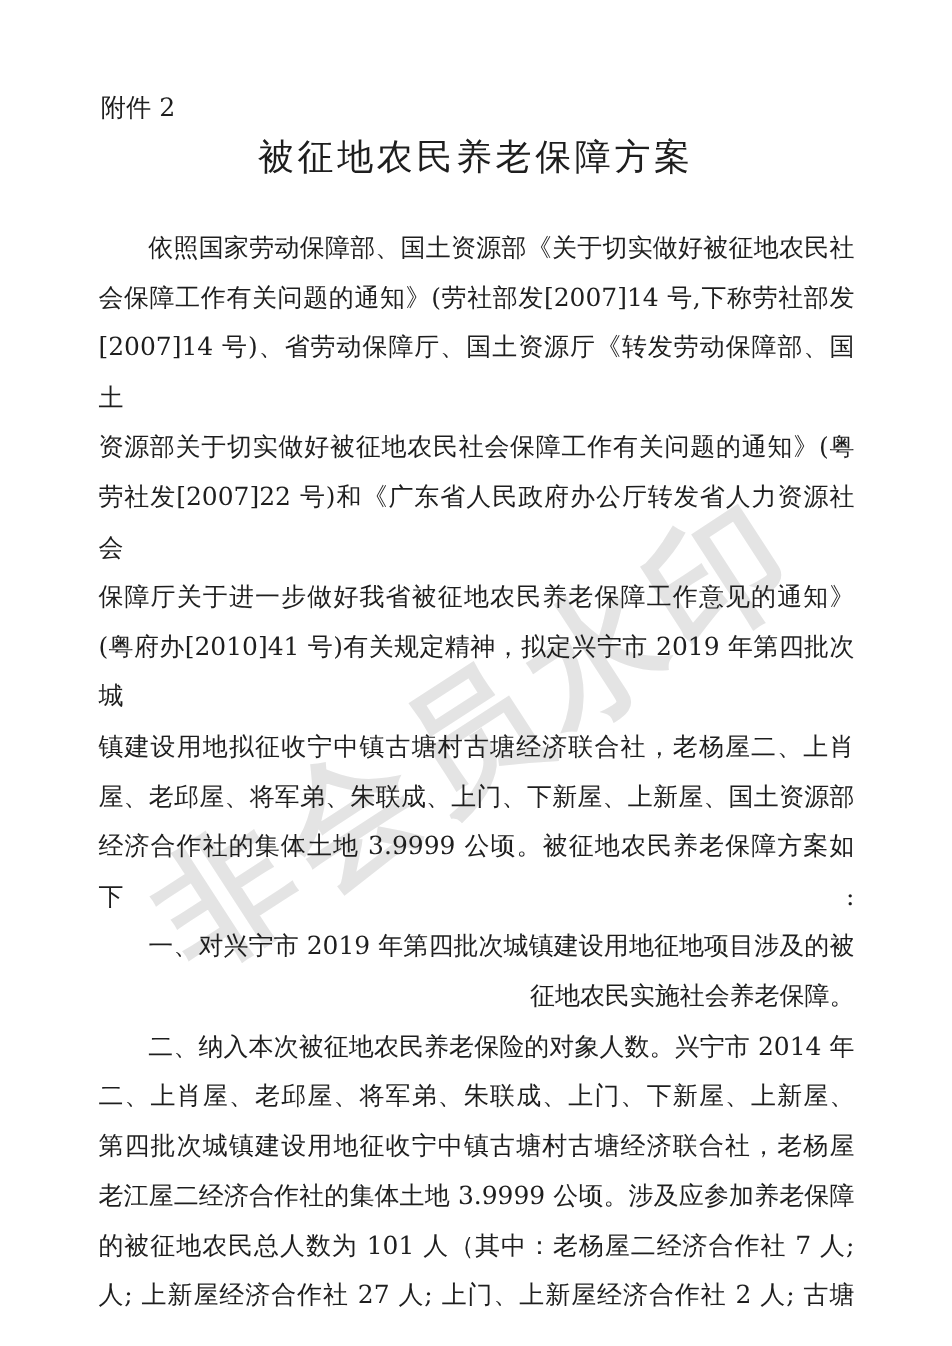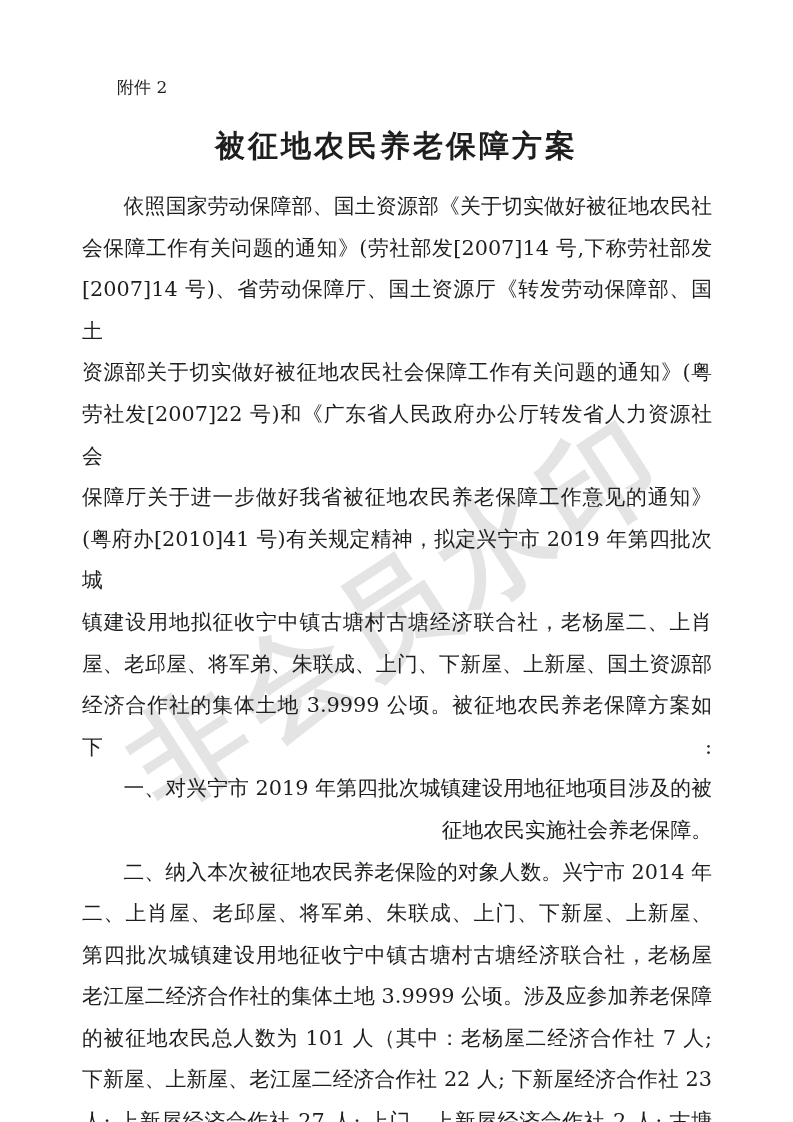--- a/index.html
+++ b/index.html
@@ -24,33 +24,32 @@
     letter-spacing: 10px;
     color: var(--watermark-color, #e4e4e4);
     white-space: nowrap;
     z-index: 0;
     user-select: none;
   }
   .attachment {
     position: absolute;
     left: 84px;
     top: 76px;
-    font-size: 17px;
+    font-size: 21px;
     z-index: 1;
-    margin-left: 33px;
   }
   .doc-title {
     position: absolute;
     left: 0;
     right: 0;
     top: 111px;
-    margin: 15px;
+    margin: 0;
     text-align: center;
     font-size: 30px;
-    font-weight: 700;
+    font-weight: 400;
     letter-spacing: 3px;
     z-index: 1;
   }
   .doc-body {
     position: absolute;
     left: 82px;
     top: 186px;
     width: 630px;
     font-size: 20.8px;
     line-height: 41.6px;
@@ -85,16 +84,15 @@
       <div class="line fill">镇建设用地拟征收宁中镇古塘村古塘经济联合社，老杨屋二、上肖</div>
       <div class="line fill">屋、老邱屋、将军弟、朱联成、上门、下新屋、上新屋、国土资源部</div>
       <div class="line fill">经济合作社的集体土地 3.9999 公顷。被征地农民养老保障方案如下:</div>
       <div class="line fill indent">一、对兴宁市 2019 年第四批次城镇建设用地征地项目涉及的被</div>
       <div class="line">征地农民实施社会养老保障。</div>
       <div class="line fill indent">二、纳入本次被征地农民养老保险的对象人数。兴宁市 2014 年</div>
       <div class="line fill">二、上肖屋、老邱屋、将军弟、朱联成、上门、下新屋、上新屋、</div>
       <div class="line fill">第四批次城镇建设用地征收宁中镇古塘村古塘经济联合社，老杨屋</div>
       <div class="line fill">老江屋二经济合作社的集体土地 3.9999 公顷。涉及应参加养老保障</div>
       <div class="line fill">的被征地农民总人数为 101 人（其中：老杨屋二经济合作社 7 人;</div>
-      <div class="line fill">下新屋、上新屋、老江屋二经济合作社 22 人; 下新屋经济合作社 23</div>
       <div class="line fill">人; 上新屋经济合作社 27 人; 上门、上新屋经济合作社 2 人; 古塘</div>
     </div>
 </div>
 
 </body></html>

